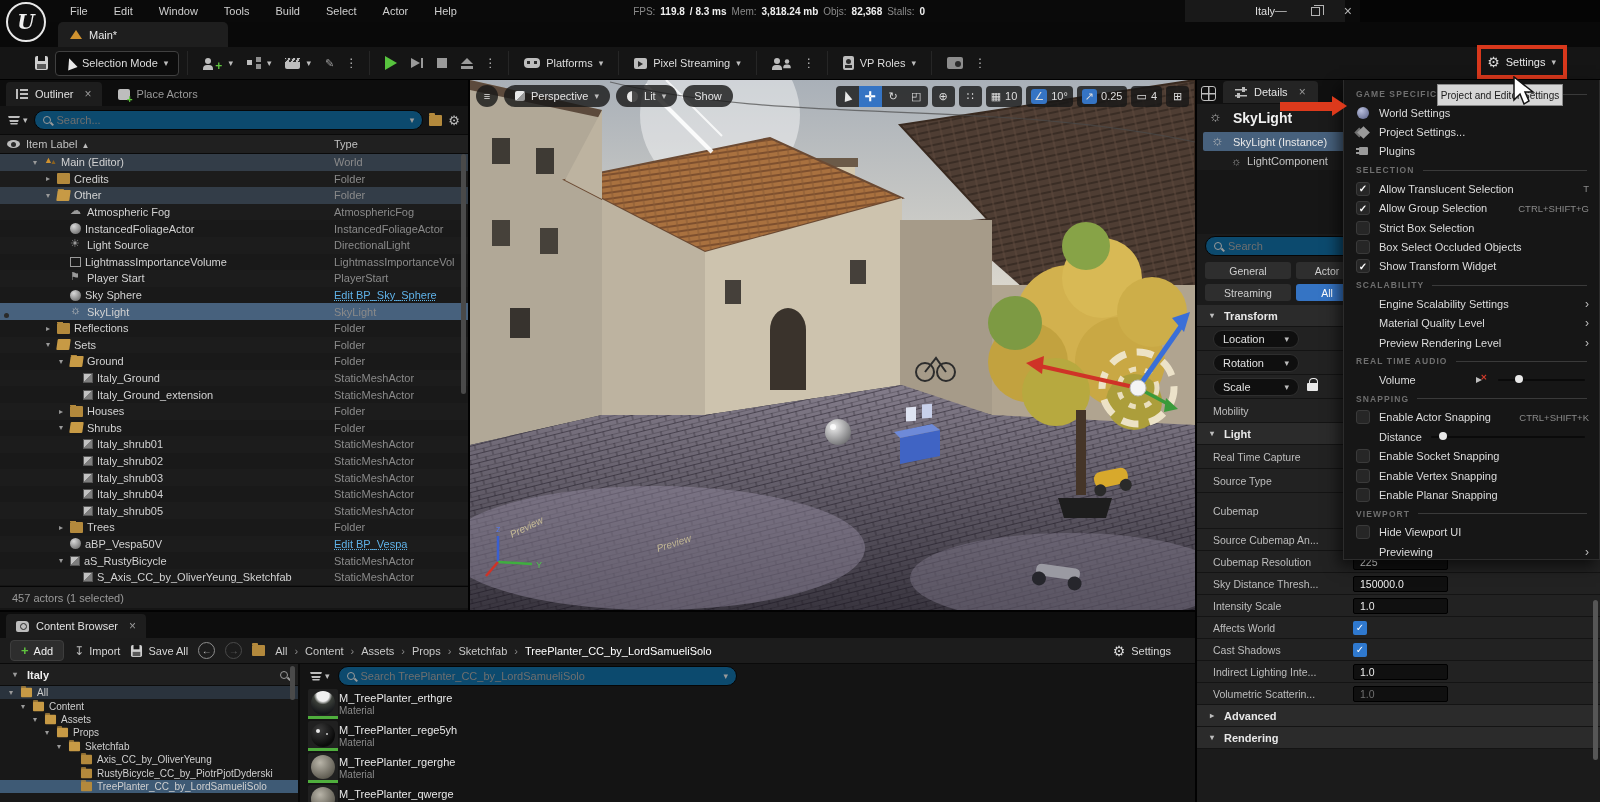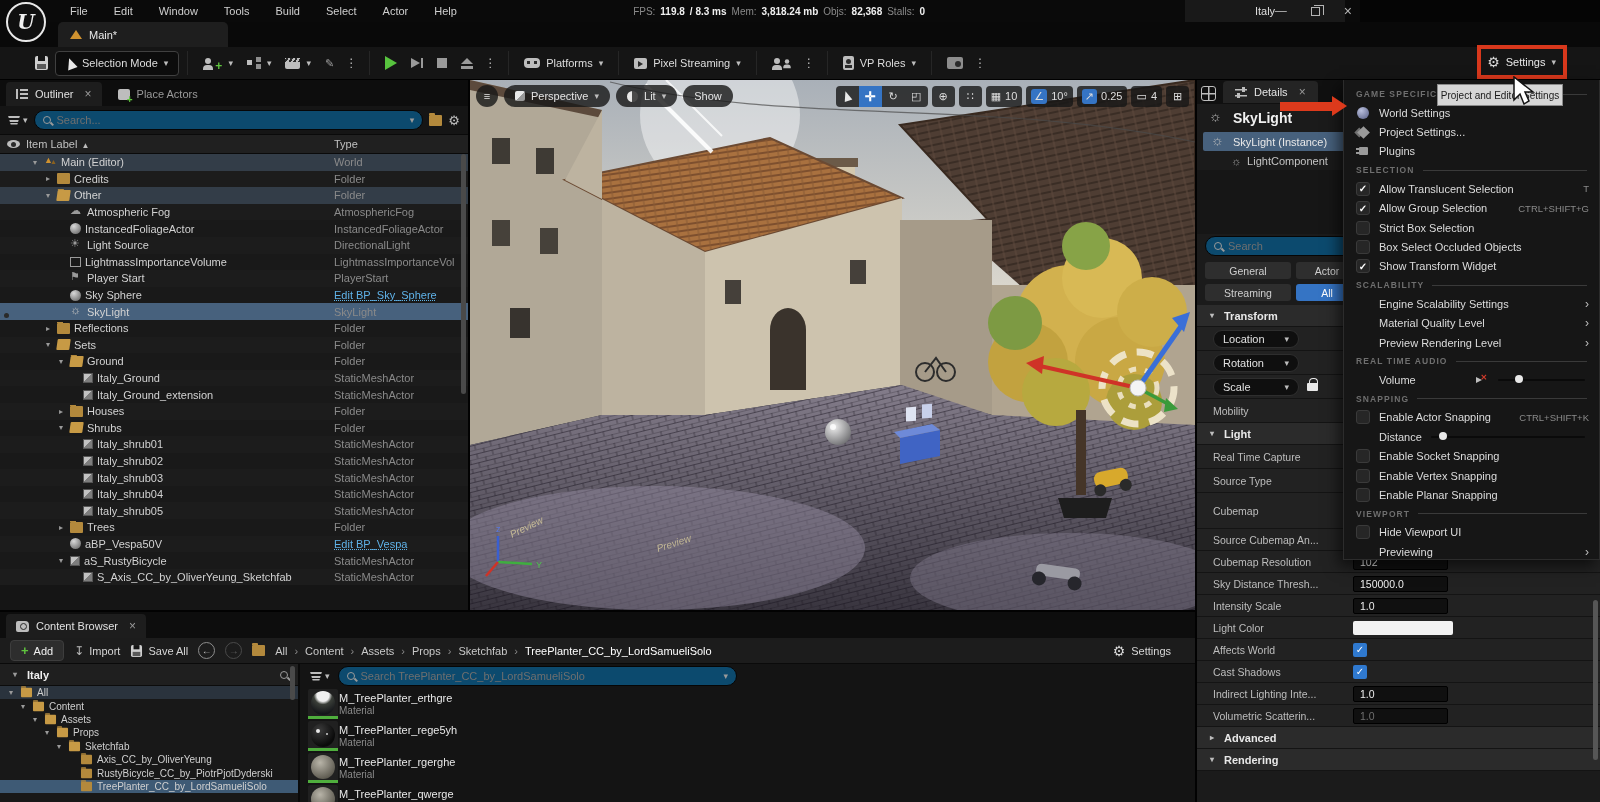--- a/index.html
+++ b/index.html
@@ -612,20 +612,21 @@
         <span class="ogut"></span>
         <span class="olab" style="padding-left: 43px;">
           <span class="exp"></span>
           <span class="oicon" data-icon="mesh"></span>
           <span>S_Axis_CC_by_OliverYeung_Sketchfab</span>
         </span>
         <span class="otype">StaticMeshActor</span>
       </div>
       <div class="oscroll"></div>
     </div>
+  <div class="ostatus">457 actors (1 selected)</div>
 </div>
 
 <div class="viewport">
   <svg width="725" height="530" viewBox="0 0 725 530">
     <defs>
       <linearGradient id="sky" x1="0" y1="0" x2="0" y2="1">
         <stop offset="0" stop-color="#a9b0b8"></stop>
           <stop offset="1" stop-color="#e6e0d2"></stop>
       </linearGradient>
       <linearGradient id="ground" x1="0" y1="0" x2="0" y2="1">
@@ -859,39 +860,33 @@
         <span class="dl">Cubemap</span>
         <span class="dv"></span>
       </div>
       <div class="drow" style="height: 22px;">
         <span class="dl">Source Cubemap An...</span>
         <span class="dv"></span>
       </div>
       <div class="drow" style="height: 22px;">
         <span class="dl">Cubemap Resolution</span>
         <span class="dv">
-          <div class="dinput" style="width: 95px;">102</div>
+          <div class="dinput" style="width: 95px;">225</div>
         </span>
       </div>
       <div class="drow" style="height: 22px;">
         <span class="dl">Sky Distance Thresh...</span>
         <span class="dv">
           <div class="dinput" style="width: 95px;">150000.0</div>
         </span>
       </div>
       <div class="drow" style="height: 22px;">
         <span class="dl">Intensity Scale</span>
         <span class="dv">
           <div class="dinput" style="width: 95px;">1.0</div>
-        </span>
-      </div>
-      <div class="drow" style="height: 22px;">
-        <span class="dl">Light Color</span>
-        <span class="dv">
-          <div class="dswatch"></div>
         </span>
       </div>
       <div class="drow" style="height: 22px;">
         <span class="dl">Affects World</span>
         <span class="dv">
           <div class="dcheck">✓</div>
         </span>
       </div>
       <div class="drow" style="height: 22px;">
         <span class="dl">Cast Shadows</span>

